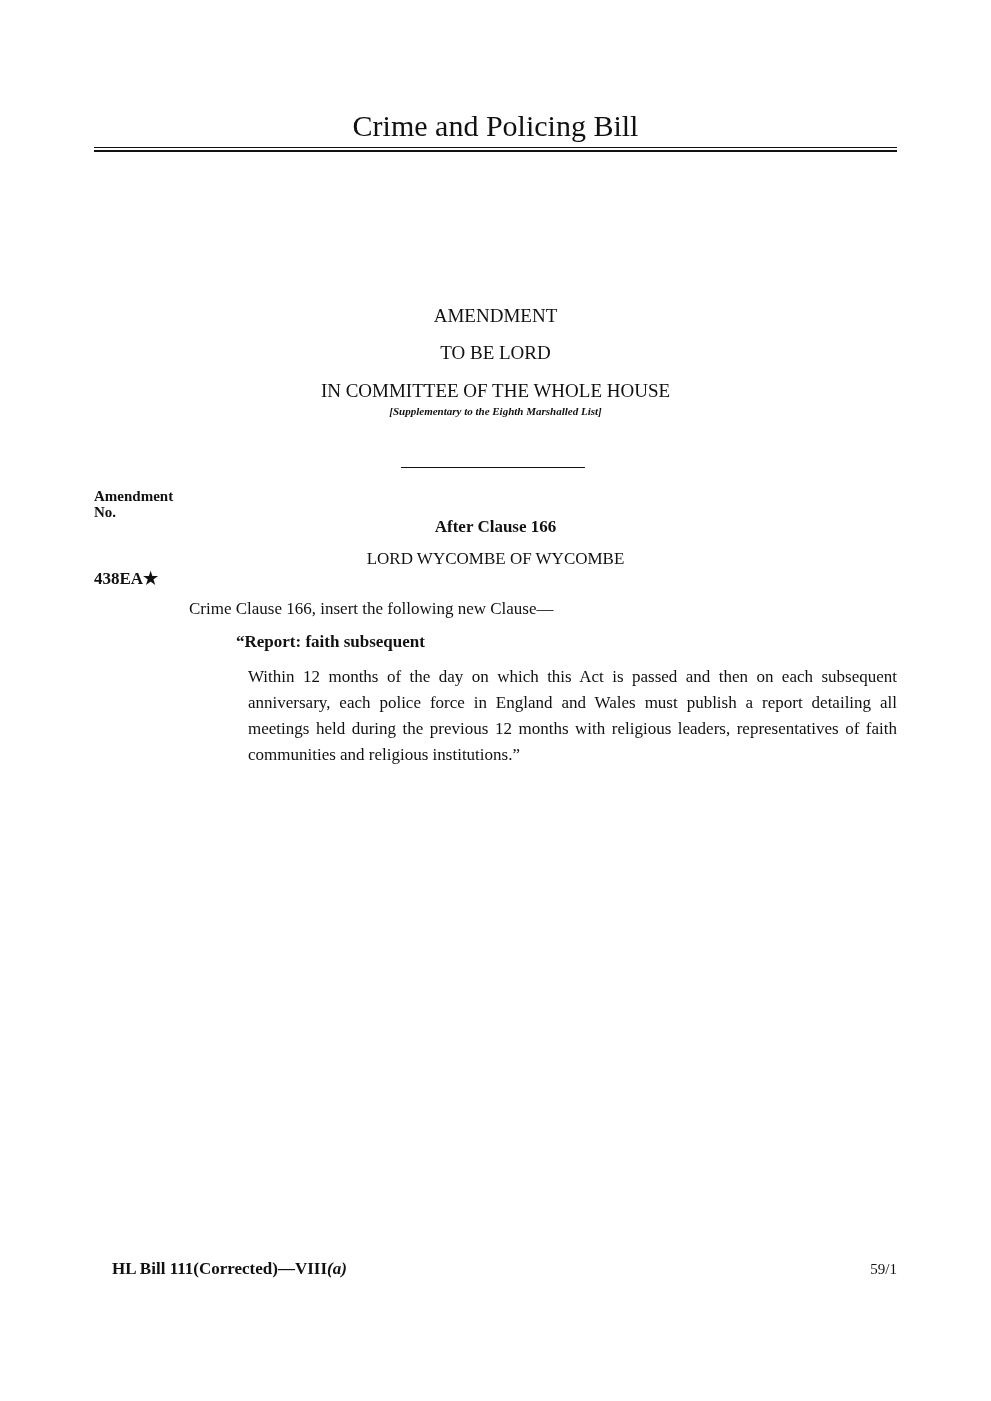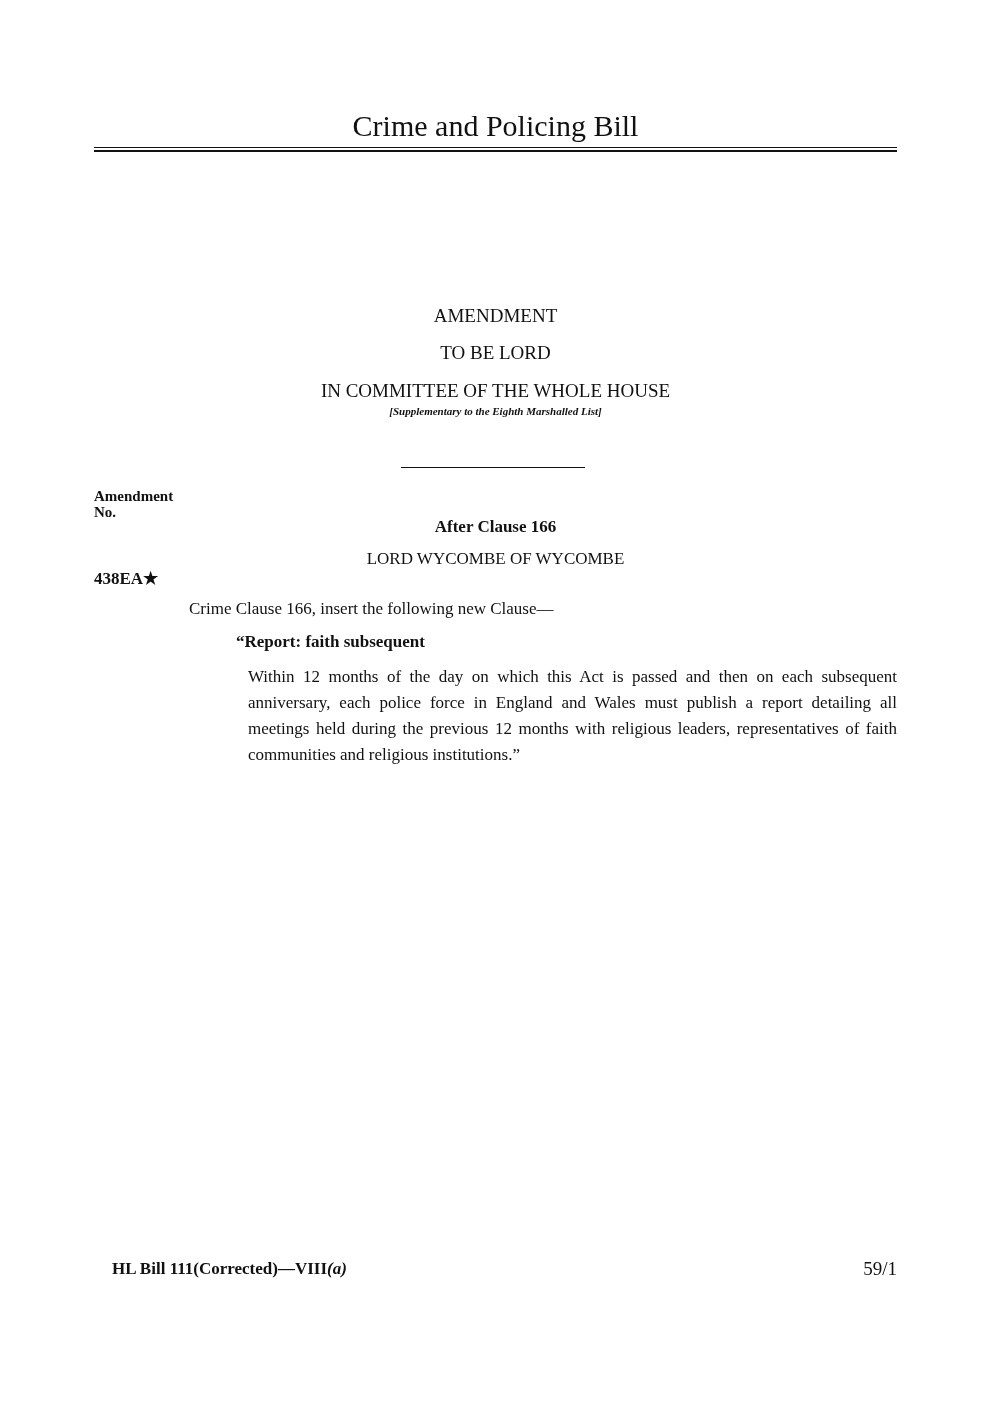--- a/index.html
+++ b/index.html
@@ -15,21 +15,21 @@
     .supp { top: 399px; font-style: italic; font-size: 11px; font-weight: bold; }
     .short-rule { left: 401px; width: 184px; top: 467px; height: 1px; background: #111; }
     .amend-no { left: 94px; top: 488px; font-size: 15px; font-weight: bold; line-height: 16px; }
     .after-heading { left: 94px; width: 803px; top: 516px; text-align: center; font-size: 17px; font-weight: bold; line-height: 22px; }
     .sponsor { top: 547px; font-size: 17px; }
     .amend-num { left: 94px; top: 568px; font-size: 17px; font-weight: bold; line-height: 22px; }
     .instruction { left: 189px; top: 598px; font-size: 17px; line-height: 22px; }
     .clause-title { left: 236px; top: 631px; font-size: 17px; font-weight: bold; line-height: 22px; }
     .clause-body { left: 248px; width: 649px; top: 664px; font-size: 17px; line-height: 26px; text-align: justify; }
     .footer-left { left: 112px; top: 1258px; font-size: 17px; line-height: 22px; font-weight: bold; }
-    .footer-right { right: 94px; top: 1258px; font-size: 19px; line-height: 22px; }
+    .footer-right { right: 94px; top: 1258px; font-size: 15px; line-height: 22px; }
     .it { font-style: italic; }
   </style>
 </head>
 <body>
 
 <div class="abs title">Crime and Policing Bill</div>
 <div class="abs rule-thin"></div>
 <div class="abs rule-thick"></div>
 
 <div class="abs center-line amend">AMENDMENT</div>

